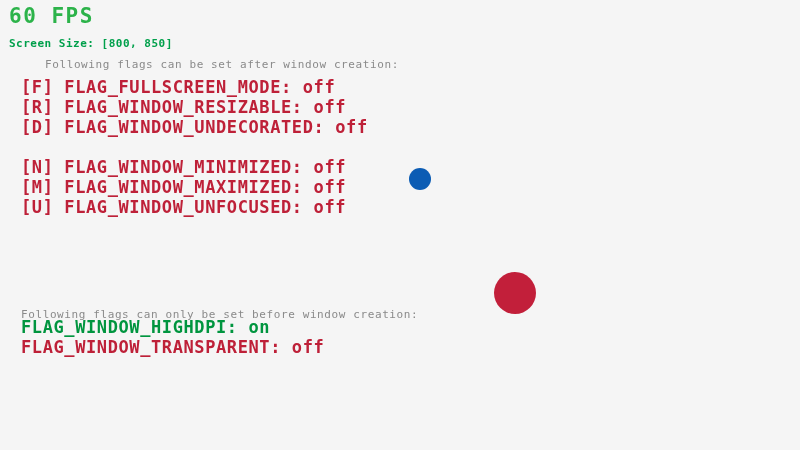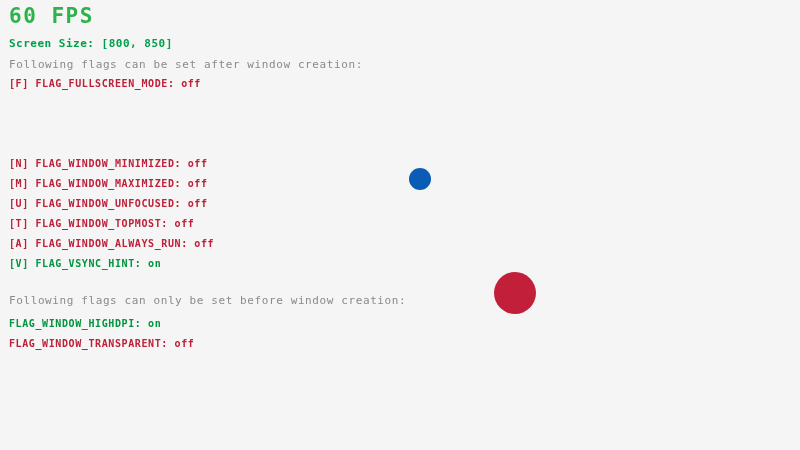--- a/index.html
+++ b/index.html
@@ -48,26 +48,26 @@
   }
 
   .section-heading {
     left: 9px;
     font-size: 11px;
     font-weight: normal;
     color: #8a8a8a;
     letter-spacing: 0.6px;
   }
 
-  #heading-after  { top: 59px; }
-  #heading-before { top: 295px; }
+  #heading-after  { top: 59px; margin-left: 36px; }
+  #heading-before { top: 309px; margin-left: 12px; }
 
   .flag-line {
-    left: 9px;
-    font-size: 10px;
+    left: 21px;
+    font-size: 17px;
     letter-spacing: 0.6px;
   }
   .flag-line.off { color: #be2038; }
   .flag-line.on  { color: #00953f; }
 
   
   .ball {
     position: absolute;
     border-radius: 50%;
   }
@@ -92,34 +92,33 @@
 <div id="app">
 
   <div class="txt" id="fps-counter">60 FPS</div>
 
   <div class="txt" id="screen-size-label">Screen Size: [800, 850]</div>
 
   <div class="txt section-heading" id="heading-after">Following flags can be set after window creation:</div>
 
   <div class="txt flag-line off" style="top:79px">[F] FLAG_FULLSCREEN_MODE: off</div>
 
+  <div class="txt flag-line off" style="top:99px">[R] FLAG_WINDOW_RESIZABLE: off</div>
 
+  <div class="txt flag-line off" style="top:119px">[D] FLAG_WINDOW_UNDECORATED: off</div>
 
 
   <div class="txt flag-line off" style="top:159px">[N] FLAG_WINDOW_MINIMIZED: off</div>
 
   <div class="txt flag-line off" style="top:179px">[M] FLAG_WINDOW_MAXIMIZED: off</div>
 
   <div class="txt flag-line off" style="top:199px">[U] FLAG_WINDOW_UNFOCUSED: off</div>
 
-  <div class="txt flag-line off" style="top:219px">[T] FLAG_WINDOW_TOPMOST: off</div>
 
-  <div class="txt flag-line off" style="top:239px">[A] FLAG_WINDOW_ALWAYS_RUN: off</div>
 
-  <div class="txt flag-line on" style="top:259px">[V] FLAG_VSYNC_HINT: on</div>
 
   <div class="txt section-heading" id="heading-before">Following flags can only be set before window creation:</div>
 
   <div class="txt flag-line on" style="top:319px">FLAG_WINDOW_HIGHDPI: on</div>
 
   <div class="txt flag-line off" style="top:339px">FLAG_WINDOW_TRANSPARENT: off</div>
 
 
   <div class="ball" id="ball-blue"></div>
 

